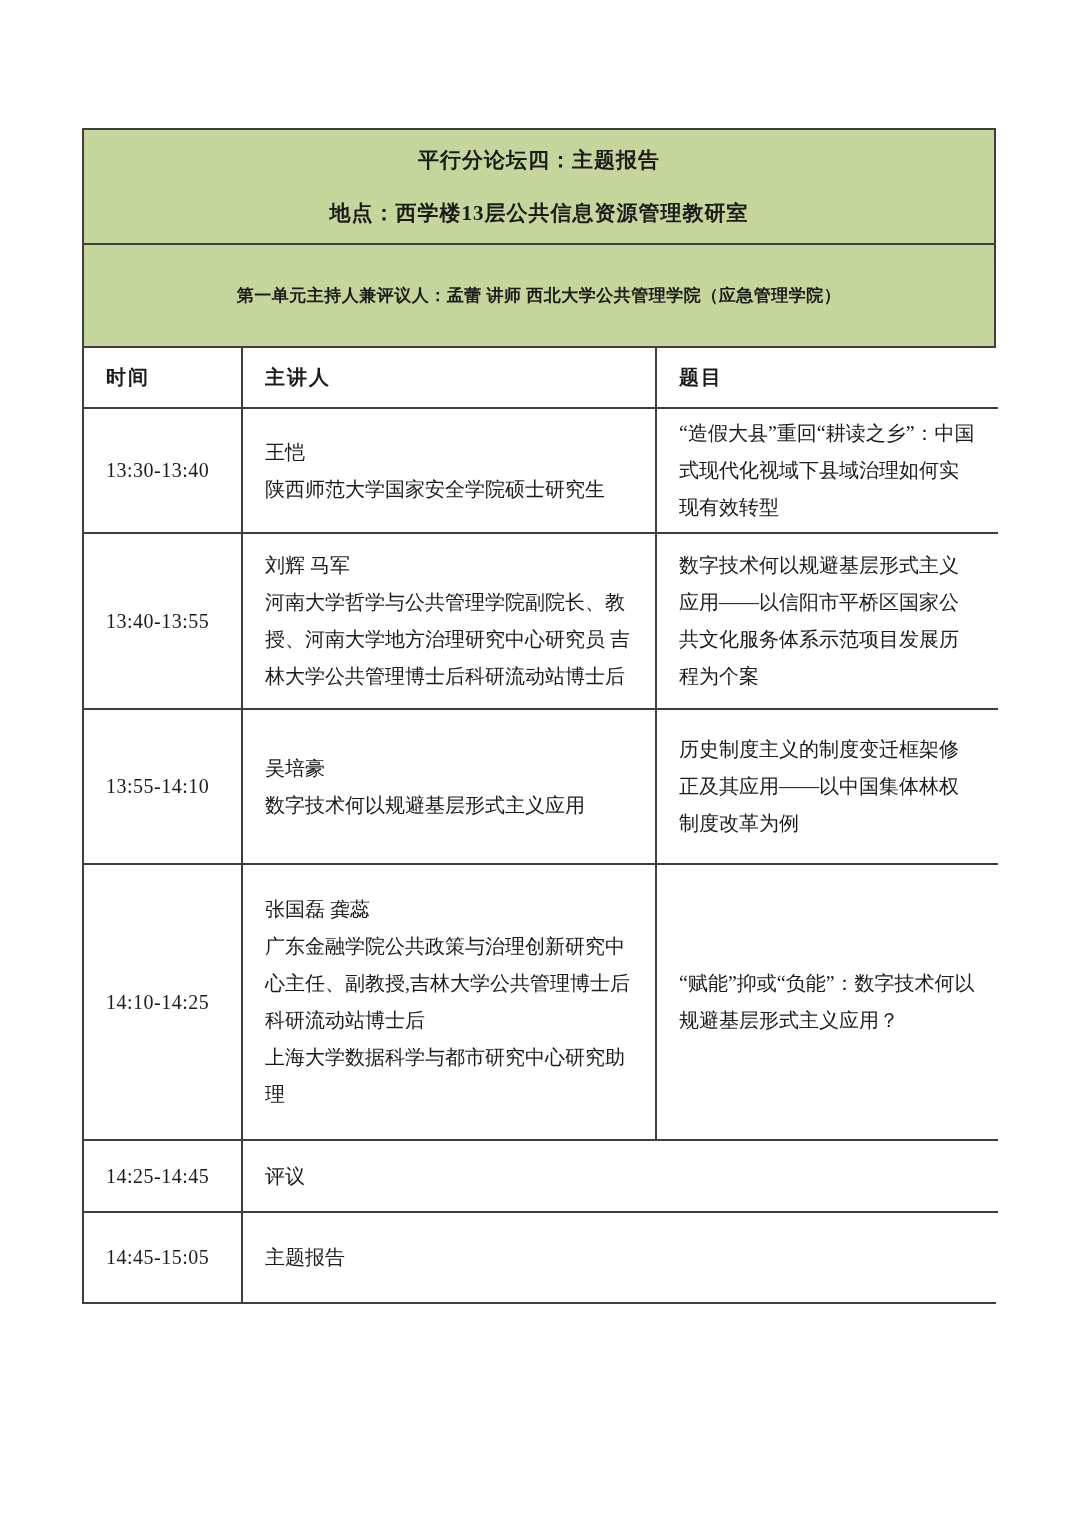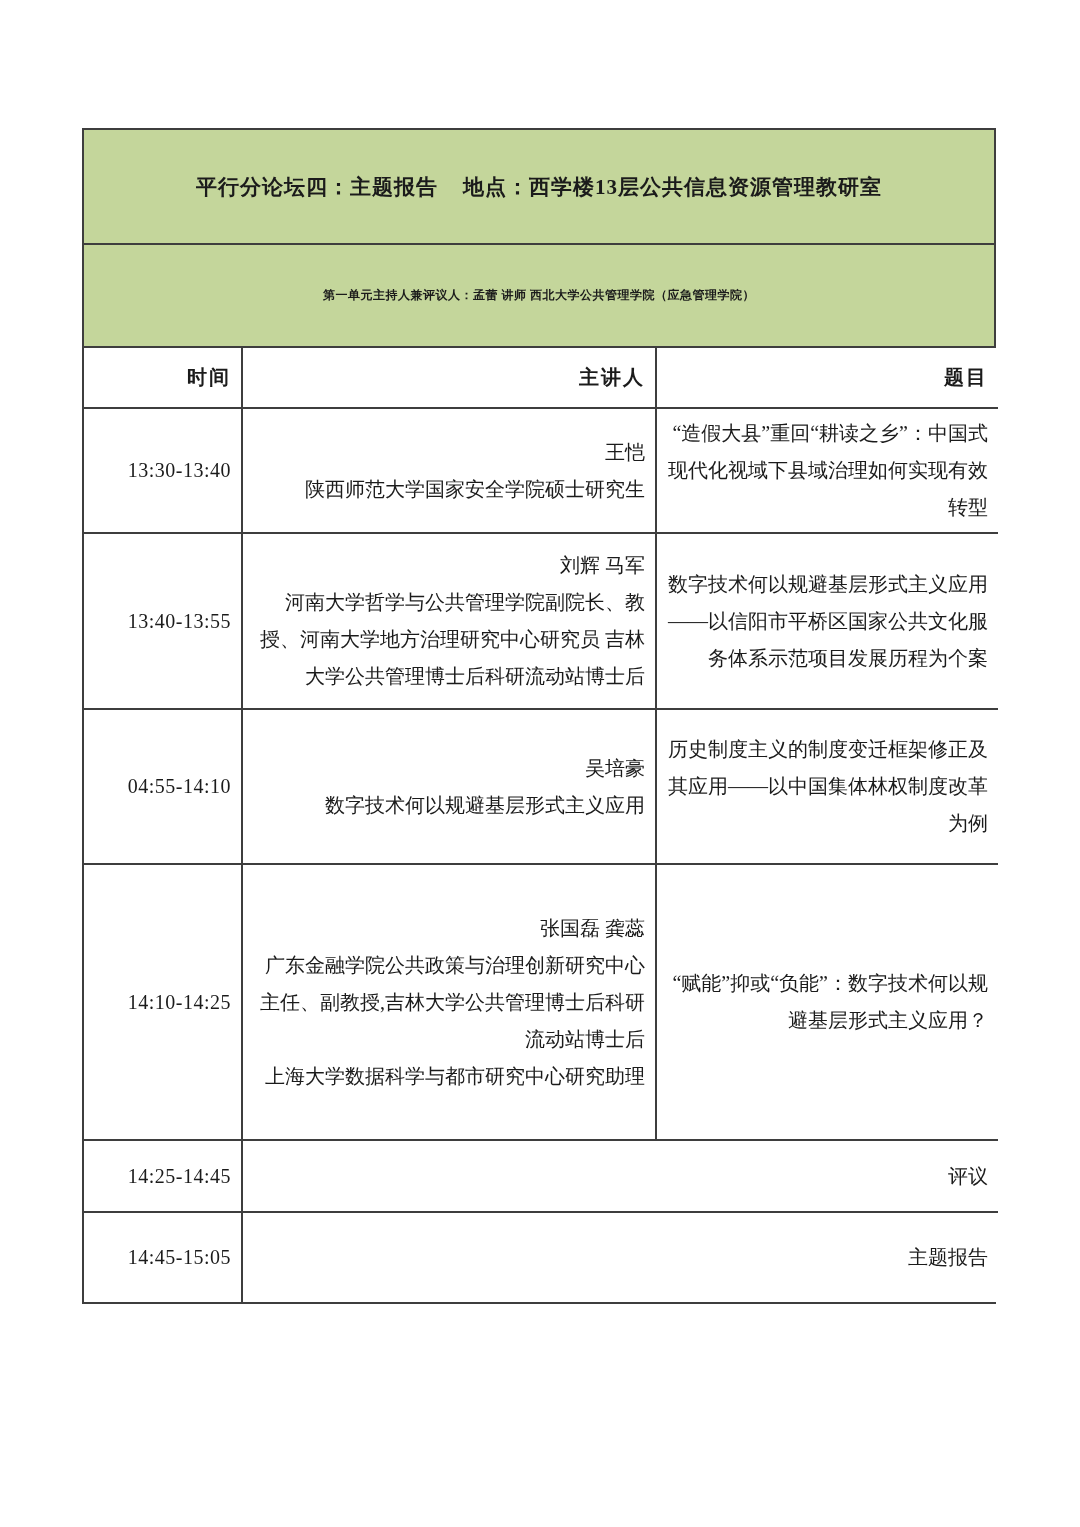--- a/index.html
+++ b/index.html
@@ -23,51 +23,51 @@
     width: 914px;
     border: 2px solid var(--border);
     background: #ffffff;
   }
 
   
   .green-block { background: var(--green); }
   .title-block {
     height: 115px;
     border-bottom: 2px solid var(--border);
-    display: flex; 
+    display: flex; flex-direction: column;
     align-items: center; justify-content: center;
     gap: 25px;
   }
   .title-block .hline {
     font-size: 21px; font-weight: bold; letter-spacing: 1px;
   }
   .moderator-block {
     height: 103px;
     border-bottom: 2px solid var(--border);
     display: flex; align-items: center; justify-content: center;
   }
   .moderator-block .hline {
-    font-size: 12px; font-weight: bold; letter-spacing: 0.5px;
+    font-size: 17px; font-weight: bold; letter-spacing: 0.5px;
     white-space: pre-line; text-align: center;
   }
 
   
   table.sched {
     width: 100%;
     border-collapse: collapse;
     border: 2px hidden var(--border); 
     table-layout: fixed;
   }
   table.sched th, table.sched td {
     border: 2px solid var(--border);
-    text-align: right;
+    text-align: left;
     vertical-align: middle;
     font-size: 20px;
     line-height: 1.85;
-    padding: 6px 10px;
+    padding: 6px 22px;
     background: #ffffff;
   }
   col.c-time    { width: 158px; }
   col.c-speaker { width: 414px; }
   col.c-title   { width: 342px; }
 
   thead th { font-weight: bold; height: 60px; letter-spacing: 2px; }
 
   td.time    { white-space: nowrap; letter-spacing: 0.5px; }
   td.speaker { white-space: pre-line; }
@@ -116,21 +116,21 @@
 陕西师范大学国家安全学院硕士研究生</td>
           <td class="title">“造假大县”重回“耕读之乡”：中国式现代化视域下县域治理如何实现有效转型</td>
         </tr>
         <tr class="r2">
           <td class="time">13:40-13:55</td>
           <td class="speaker">刘辉 马军
 河南大学哲学与公共管理学院副院长、教授、河南大学地方治理研究中心研究员 吉林大学公共管理博士后科研流动站博士后</td>
           <td class="title">数字技术何以规避基层形式主义应用——以信阳市平桥区国家公共文化服务体系示范项目发展历程为个案</td>
         </tr>
         <tr class="r3">
-          <td class="time">04:55-14:10</td>
+          <td class="time">13:55-14:10</td>
           <td class="speaker">吴培豪
 数字技术何以规避基层形式主义应用</td>
           <td class="title">历史制度主义的制度变迁框架修正及其应用——以中国集体林权制度改革为例</td>
         </tr>
         <tr class="r4">
           <td class="time">14:10-14:25</td>
           <td class="speaker">张国磊 龚蕊
 广东金融学院公共政策与治理创新研究中心主任、副教授,吉林大学公共管理博士后科研流动站博士后
 上海大学数据科学与都市研究中心研究助理</td>
           <td class="title">“赋能”抑或“负能”：数字技术何以规避基层形式主义应用？</td>

